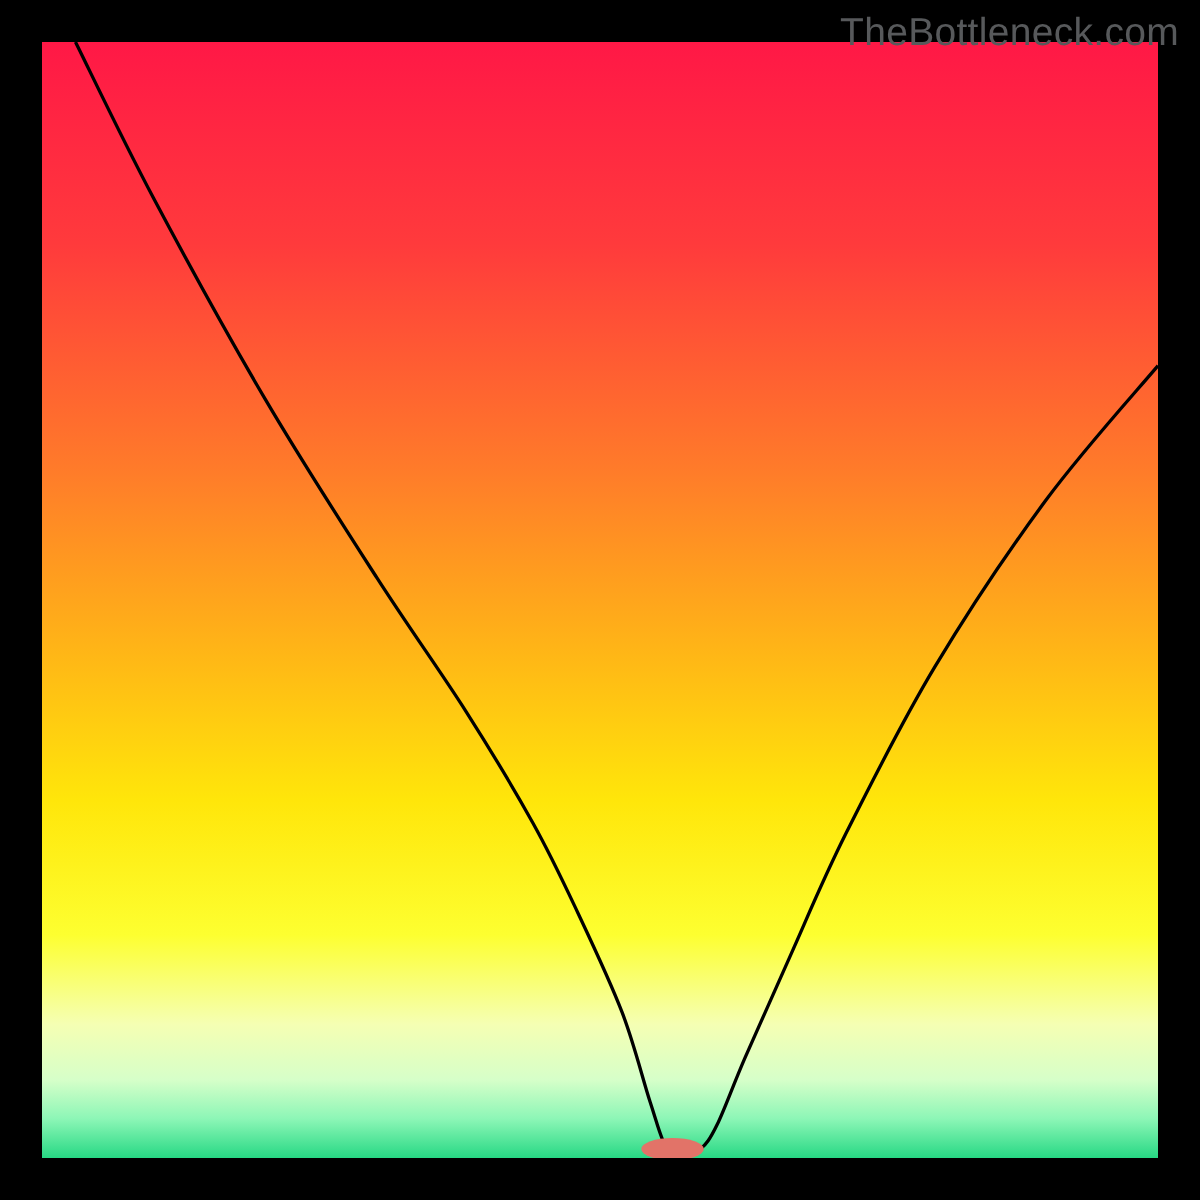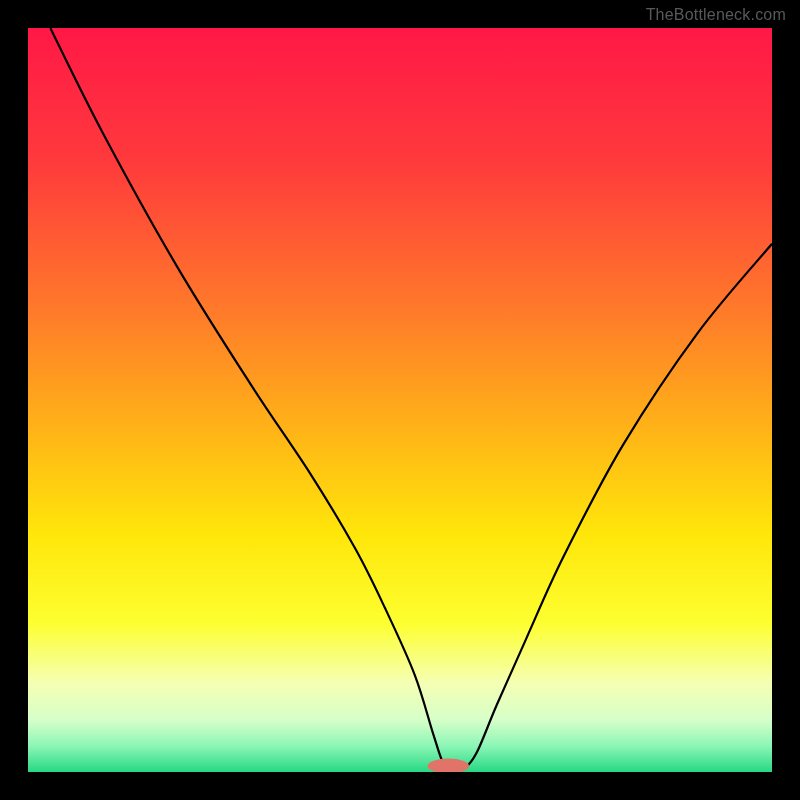--- a/index.html
+++ b/index.html
@@ -24,21 +24,21 @@
     left: 0;
     top: 0;
     width: 744px;
     height: 744px;
   }
   .attribution {
     position: absolute;
     top: 6px;
     right: 14px;
     color: #57595b;
-    font-size: 16px;
+    font-size: 26px;
     font-weight: 400;
     letter-spacing: 0.2px;
   }
 </style>
 </head>
 <body>
 
 <div class="frame">
   <svg class="plot-area" viewBox="0 0 100 100" preserveAspectRatio="none">
     <defs>

